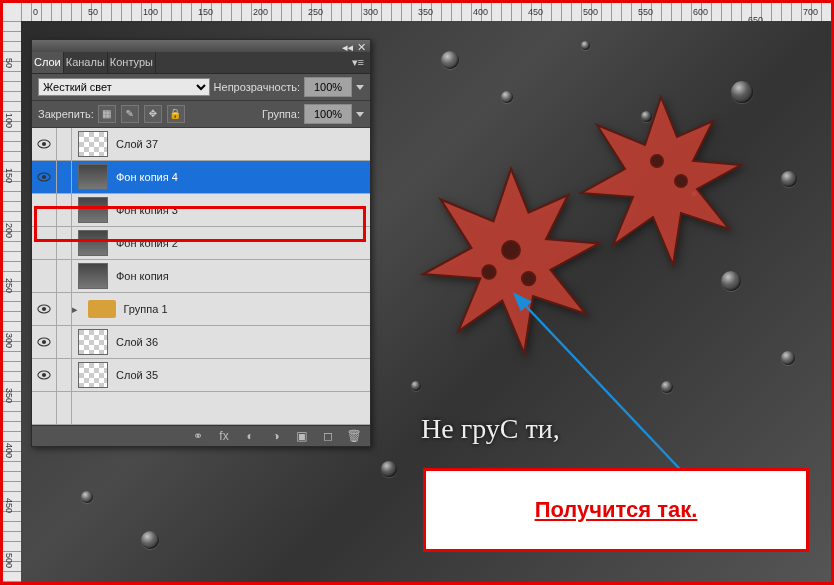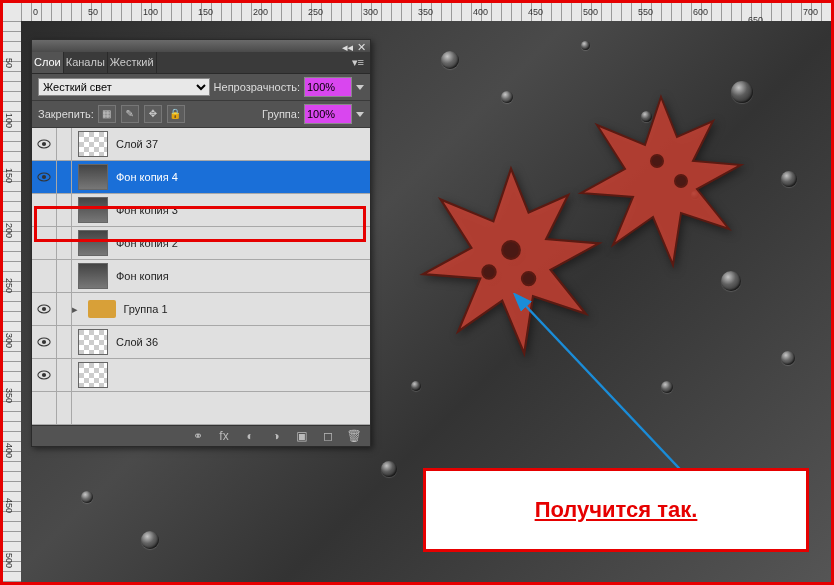--- a/index.html
+++ b/index.html
@@ -18,21 +18,21 @@
 
 .panel{position:absolute;left:28px;top:36px;width:338px;background:#535353;border:1px solid #2a2a2a;box-shadow:2px 2px 6px rgba(0,0,0,.5);color:#ddd}
 .panel-header{height:10px;background:linear-gradient(#6a6a6a,#4a4a4a);text-align:right;padding:1px 4px}
 .panel-header span{display:inline-block;width:9px;height:9px;margin-left:3px}
 .tabs{display:flex;background:#3a3a3a;border-bottom:1px solid #2a2a2a}
 .tab{padding:4px 2px;background:#3a3a3a;color:#ccc;border-right:1px solid #2a2a2a;cursor:pointer}
 .tab.active{background:#535353;color:#fff}
 .ctrl{display:flex;align-items:center;padding:3px 6px;background:#535353;border-bottom:1px solid #3a3a3a;gap:4px}
 select{background:#e8e8e8;border:1px solid #888;font-size:11px;height:18px}
 .lbl{color:#ddd}
-input.pct{width:42px;height:16px;font-size:11px;text-align:left;border:1px solid #888;background:#d946ef}
+input.pct{width:42px;height:16px;font-size:11px;text-align:center;border:1px solid #888;background:#a3a3a3}
 .tri{width:0;height:0;border-left:4px solid transparent;border-right:4px solid transparent;border-top:5px solid #ccc;display:inline-block}
 .lockicons span{display:inline-block;width:16px;height:16px;border:1px solid #777;background:#5c5c5c;margin-right:2px;text-align:center;line-height:15px;font-size:10px;color:#ccc}
 .layers{max-height:300px;overflow:hidden}
 .layer{display:flex;align-items:center;height:32px;background:#e0e0e0;color:#222;border-bottom:1px solid #a8a8a8}
 .layer.sel{background:#1a6fd8;color:#fff}
 .eye{width:24px;height:32px;border-right:1px solid #a8a8a8;display:flex;align-items:center;justify-content:center}
 .eye svg{width:14px;height:10px}
 .link{width:14px;height:32px;border-right:1px solid #a8a8a8}
 .thumb{width:28px;height:24px;margin:0 6px;border:1px solid #666;background:#888}
 .thumb.chk{background:repeating-conic-gradient(#fff 0 25%,#ccc 0 50%) 0 0/10px 10px}
@@ -116,31 +116,32 @@
     <div class="leaf" style="left:540px;top:60px;width:200px;height:200px">
       <svg viewBox="0 0 100 100">
           <g fill="#c84234" fill-opacity=".85" stroke="#5a1a12" stroke-width="1">
         <polygon points="50,8 58,28 76,20 66,40 90,42 68,54 84,74 60,66 56,92 46,68 26,82 36,58 10,56 32,44 18,22 42,32"></polygon>
         <circle cx="48" cy="40" r="3" fill="#3a1410"></circle>
             <circle cx="60" cy="50" r="3" fill="#3a1410"></circle>
       </g>
         </svg>
     </div>
 
+    <div class="scripttxt" style="left:400px;top:392px">Не груС ти,</div>
   </div>
 
   <div class="panel">
     <div class="panel-header">
       <span>◂◂</span>
       <span>✕</span>
     </div>
     <div class="tabs">
       <div class="tab active">Слои</div>
       <div class="tab">Каналы</div>
-      <div class="tab">Жесткий</div>
+      <div class="tab">Контуры</div>
       <div style="flex:1"></div>
       <div class="tab" style="border:none;padding:4px 6px">▾≡</div>
     </div>
     <div class="ctrl">
       <select style="flex:1">
         <option>Жесткий свет</option>
       </select>
       <span class="lbl">Непрозрачность:</span>
       <input class="pct" value="100%" style="">
       <span class="tri"></span>
@@ -224,20 +225,21 @@
         </div>
         <div class="layer">
           <div class="eye">
             <svg viewBox="0 0 16 10">
               <ellipse cx="8" cy="5" rx="7" ry="4.5" fill="none" stroke="#333" stroke-width="1.2"></ellipse>
               <circle cx="8" cy="5" r="2.4" fill="#333"></circle>
             </svg>
           </div>
           <div class="link"></div>
           <div class="thumb chk"></div>
+          <div class="name">Слой 35</div>
         </div>
         <div class="layer">
           <div class="eye"></div>
           <div class="link"></div>
         </div>
       </div>
     <div class="panel-foot">
       <span>⚭</span>
       <span>fx</span>
       <span>◐</span>

